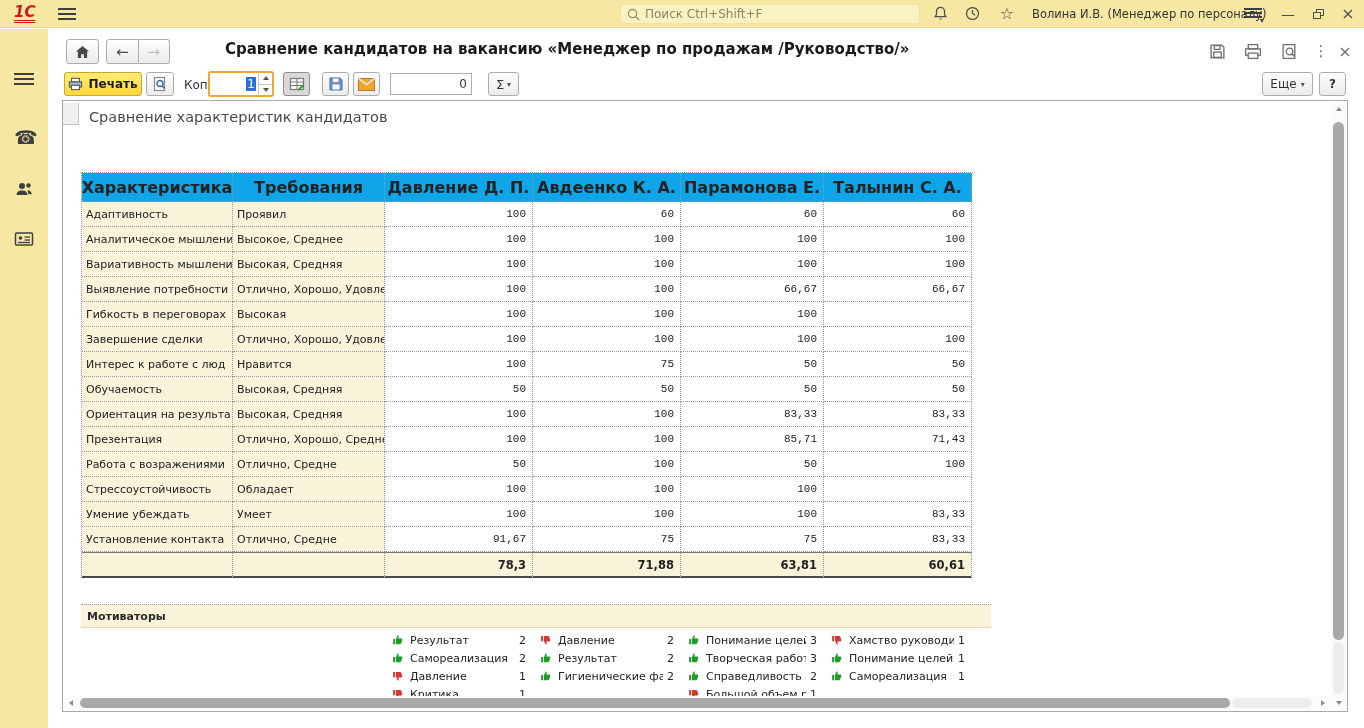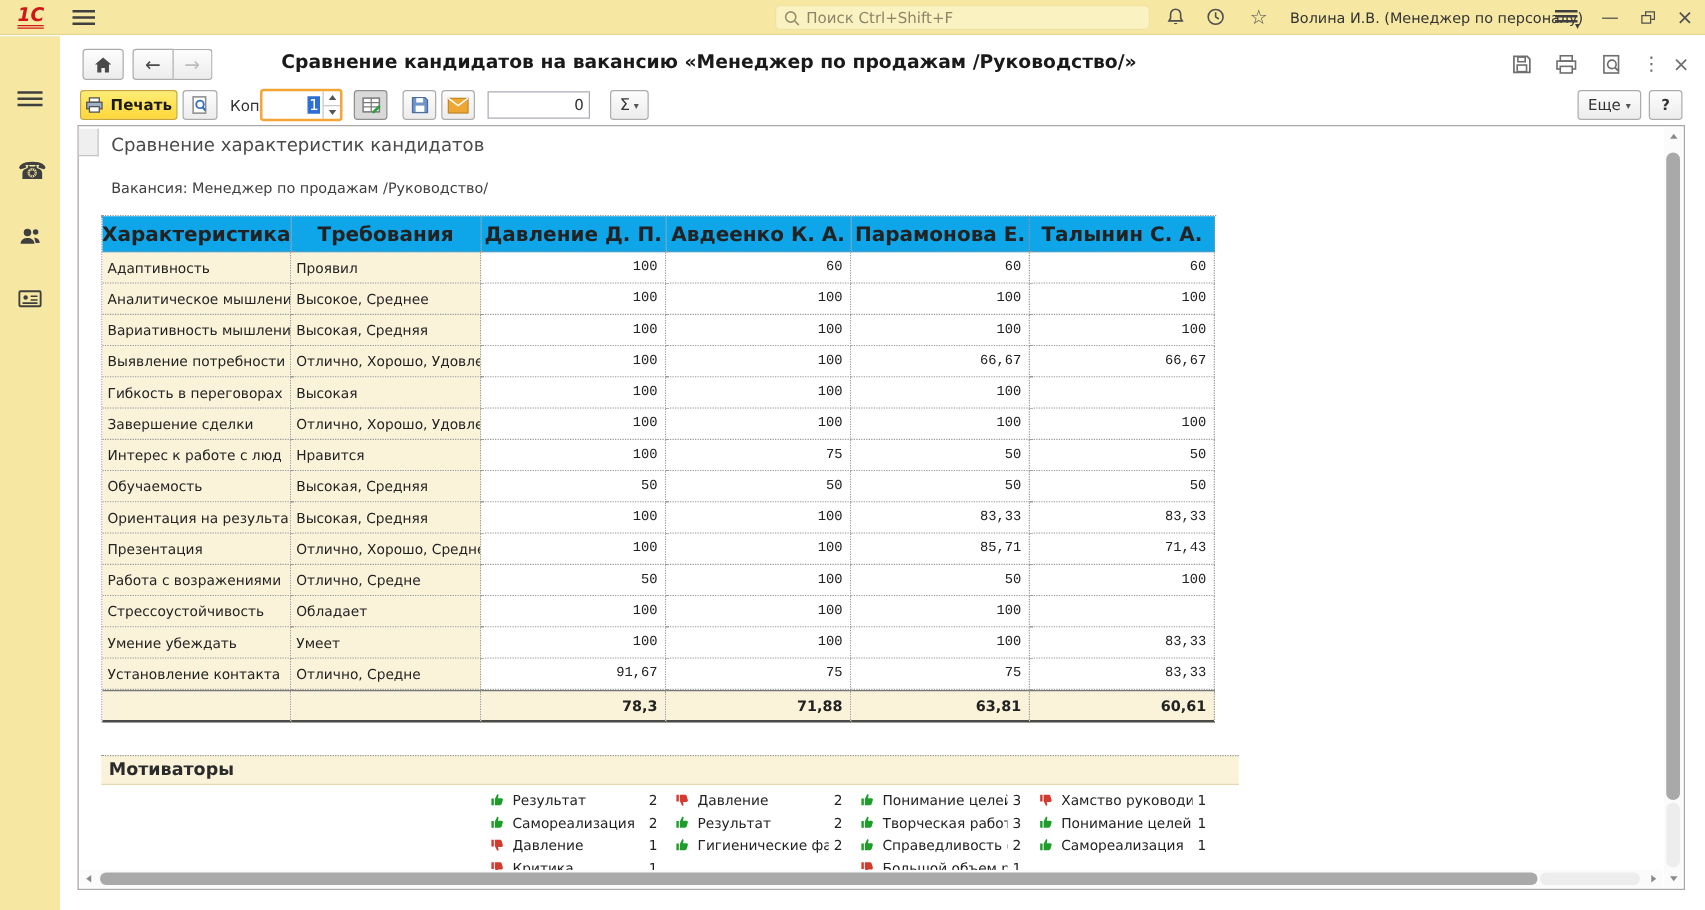--- a/index.html
+++ b/index.html
@@ -90,21 +90,21 @@
           overflow:hidden; white-space:nowrap; display:flex; align-items:center; }
   .hrow .cell { height:29px; background:#0ea5e9; font-weight:bold; justify-content:center; font-size:16px; }
   .brow .cell { height:25px; padding:0 4px; }
   .brow .c-name, .brow .c-req { background:#FAF3DA; }
   .brow .c-val { background:#fff; justify-content:flex-end; padding-right:6px;font-family:Liberation Mono, monospace; }
   .totrow .cell { height:26px; background:#FAF3DA; font-weight:bold; justify-content:flex-end;
                   padding-right:6px; border-top:1px solid #777; border-bottom:2px solid #4A4A4A; font-size:11.5px; }
 
   .motiv-band { position:absolute; left:18px; top:503px; width:910px; height:24px;
                 background:#FAF3DA; border-top:1px dotted #999; border-bottom:1px solid #E4D9AE;
-                display:flex; align-items:center; font-weight:bold; font-size:14px; color:#2B2B2B; padding-left:6px; }
+                display:flex; align-items:center; font-weight:bold; font-size:11px; color:#2B2B2B; padding-left:6px; }
   .mgroup { position:absolute; top:530px; }
   .mrow { display:flex; align-items:center; height:18px; font-size:11px; color:#222; padding:0 6px 0 8px; }
   .mrow .mlabel { flex:1; overflow:hidden; white-space:nowrap; margin-left:6px; }
   .mrow .mcount { margin-left:4px; }
   .thumb svg { width:12px; height:12px; display:block; }
 
   
   .vscroll { position:absolute; right:1px; top:1px; width:15px; height:608px; background:#FBFBFB; }
   .vscroll .arr { position:absolute; left:0; width:15px; height:14px; display:flex; align-items:center; justify-content:center; }
   .vthumb { position:absolute; left:2px; top:20px; width:11px; height:518px; background:#A9A9A9; border-radius:6px; }
@@ -280,21 +280,20 @@
   </div>
   <div class="btn more-btn">
     <span>Еще</span>
       <span class="caret">▾</span>
   </div>
   <div class="btn help-btn">?</div>
 
   <div class="report">
     <div class="corner-cell"></div>
     <div class="rep-title">Сравнение характеристик кандидатов</div>
-    <div class="rep-vacancy">Вакансия: Менеджер по продажам /Руководство/</div>
 
     <div class="tableWrap">
         <div class="trow hrow">
           <div class="cell " style="width: 151px;">Характеристика</div>
           <div class="cell " style="width: 152px;">Требования</div>
           <div class="cell " style="width: 148px;">Давление Д. П.</div>
           <div class="cell " style="width: 148px;">Авдеенко К. А.</div>
           <div class="cell " style="width: 143px;">Парамонова Е.</div>
           <div class="cell " style="width: 148px;">Талынин С. А.</div>
         </div>

